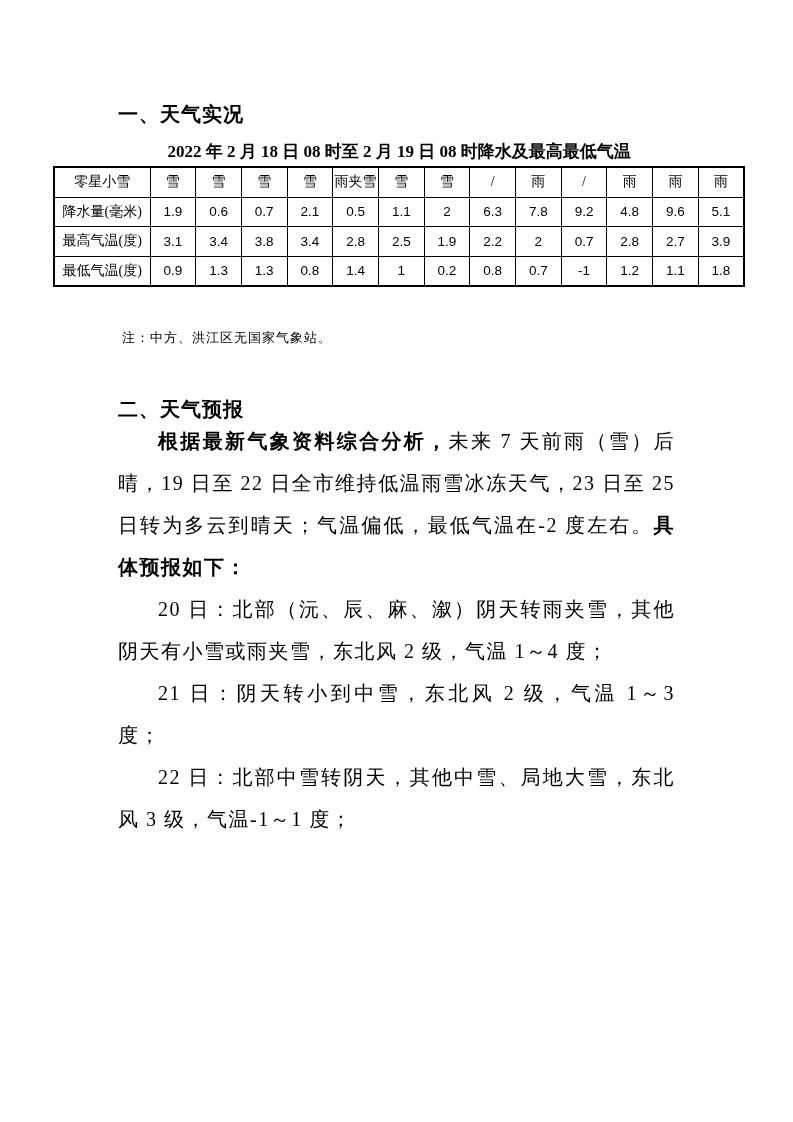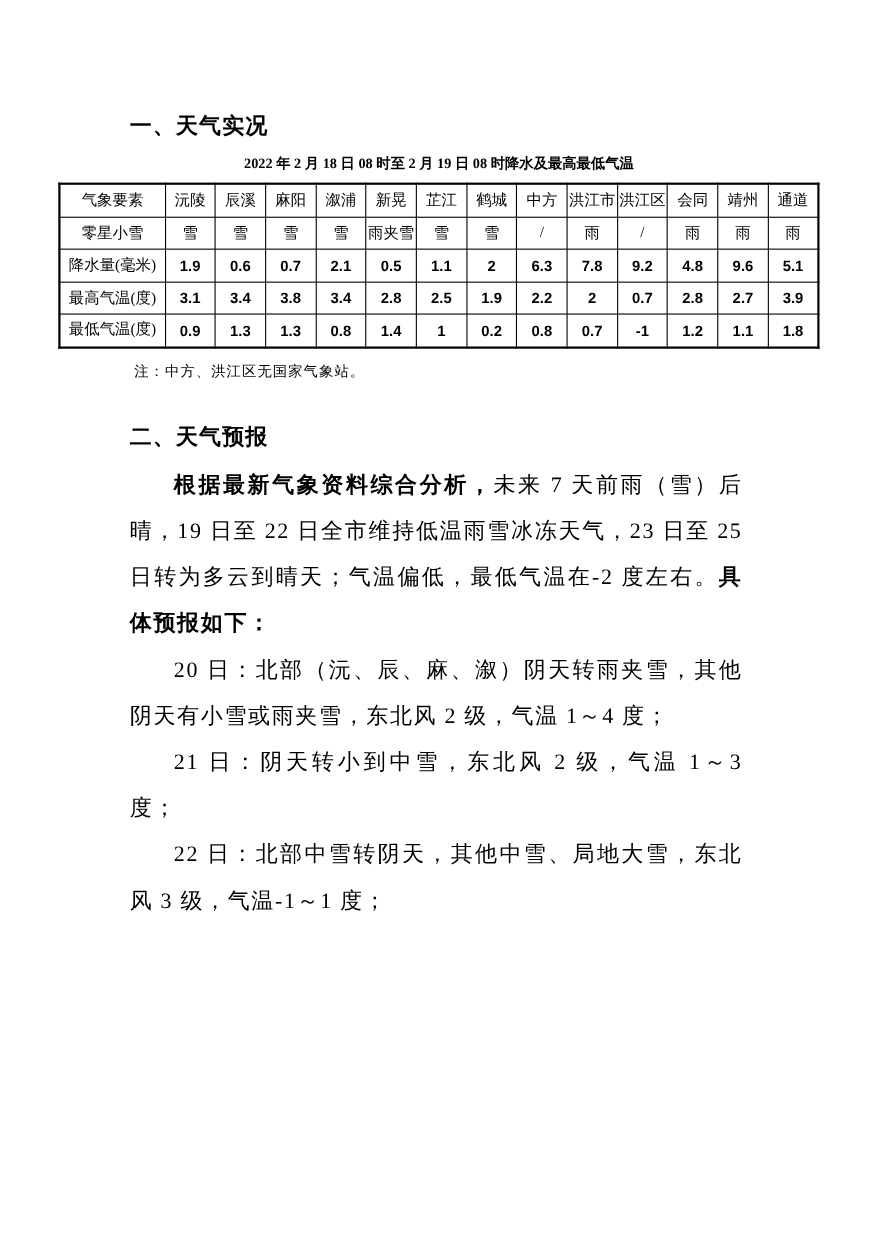--- a/index.html
+++ b/index.html
@@ -15,28 +15,28 @@
   .sec-heading {
     position: absolute;
     left: 118px;
     margin: 0;
     font-size: 20px;
     font-weight: bold;
     letter-spacing: 1px;
     white-space: nowrap;
   }
   #sec1-heading { top: 101px; }
-  #sec2-heading { top: 384px; text-align: center; }
+  #sec2-heading { top: 396px; text-align: center; }
   .table-title {
     position: absolute;
     top: 140px;
     left: 53px;
     width: 692px;
     text-align: center;
-    font-size: 13px;
+    font-size: 17px;
     font-weight: bold;
     white-space: nowrap;
   }
   table.weather-table {
     position: absolute;
     top: 166px;
     left: 53px;
     width: 692px;
     border-collapse: collapse;
     table-layout: fixed;
@@ -47,21 +47,21 @@
     height: 28.5px;
     padding: 0;
     text-align: center;
     vertical-align: middle;
     font-size: 14px;
     overflow: hidden;
     white-space: nowrap;
   }
   table.weather-table td.num {
     font-family: "Liberation Sans", sans-serif;
-    font-weight: bold;
+    font-weight: normal;
     font-size: 13.5px;
     margin-top: 20px;
   }
   col.label-col { width: 96px; }
   .note {
     position: absolute;
     top: 329px;
     left: 122px;
     font-size: 13px;
     letter-spacing: 1px;
@@ -100,36 +100,20 @@
         <col>
         <col>
         <col>
         <col>
         <col>
         <col>
         <col>
         <col>
     </colgroup>
     <tbody>
-      <tr>
-        <td>气象要素</td>
-        <td>沅陵</td>
-        <td>辰溪</td>
-        <td>麻阳</td>
-        <td>溆浦</td>
-        <td>新晃</td>
-        <td>芷江</td>
-        <td>鹤城</td>
-        <td>中方</td>
-        <td>洪江市</td>
-        <td>洪江区</td>
-        <td>会同</td>
-        <td>靖州</td>
-        <td>通道</td>
-      </tr>
       <tr>
         <td>零星小雪</td>
         <td>雪</td>
         <td>雪</td>
         <td>雪</td>
         <td>雪</td>
         <td>雨夹雪</td>
         <td>雪</td>
         <td>雪</td>
         <td>/</td>

